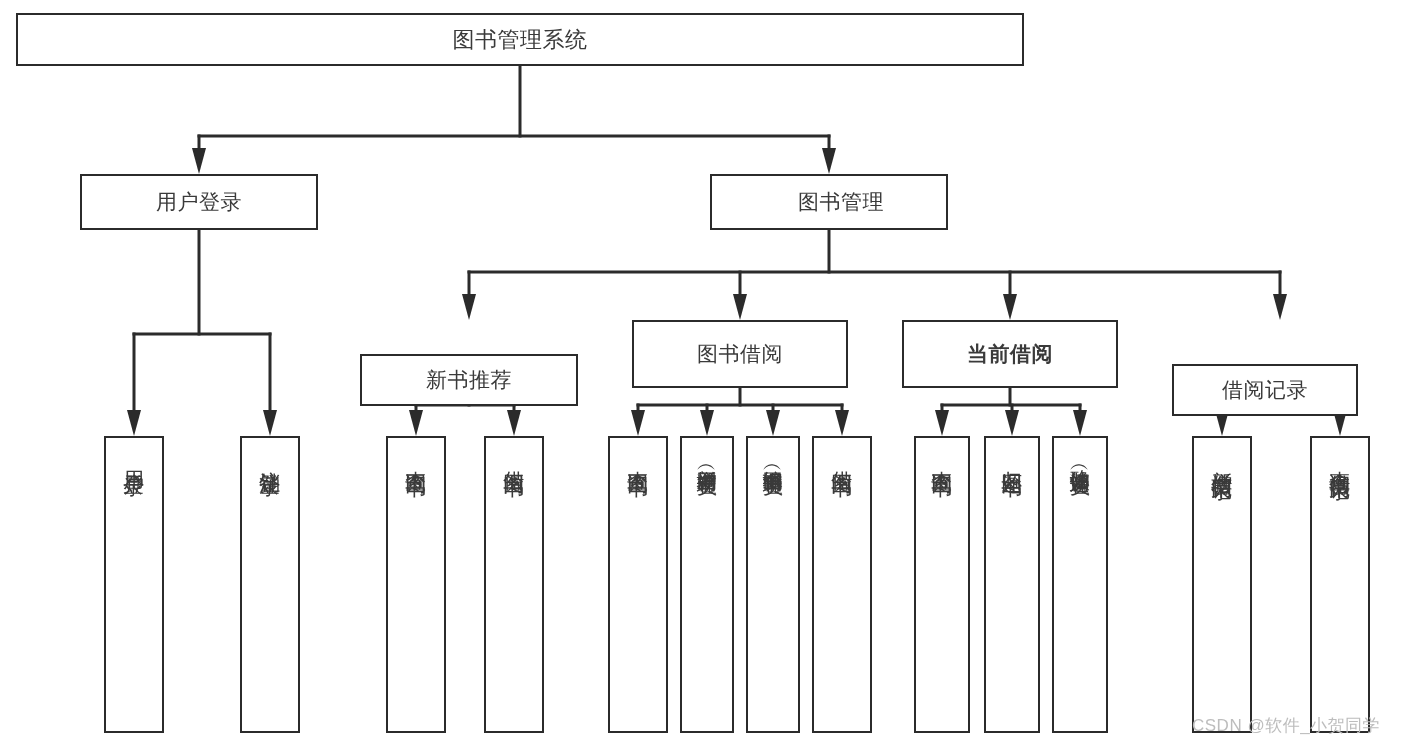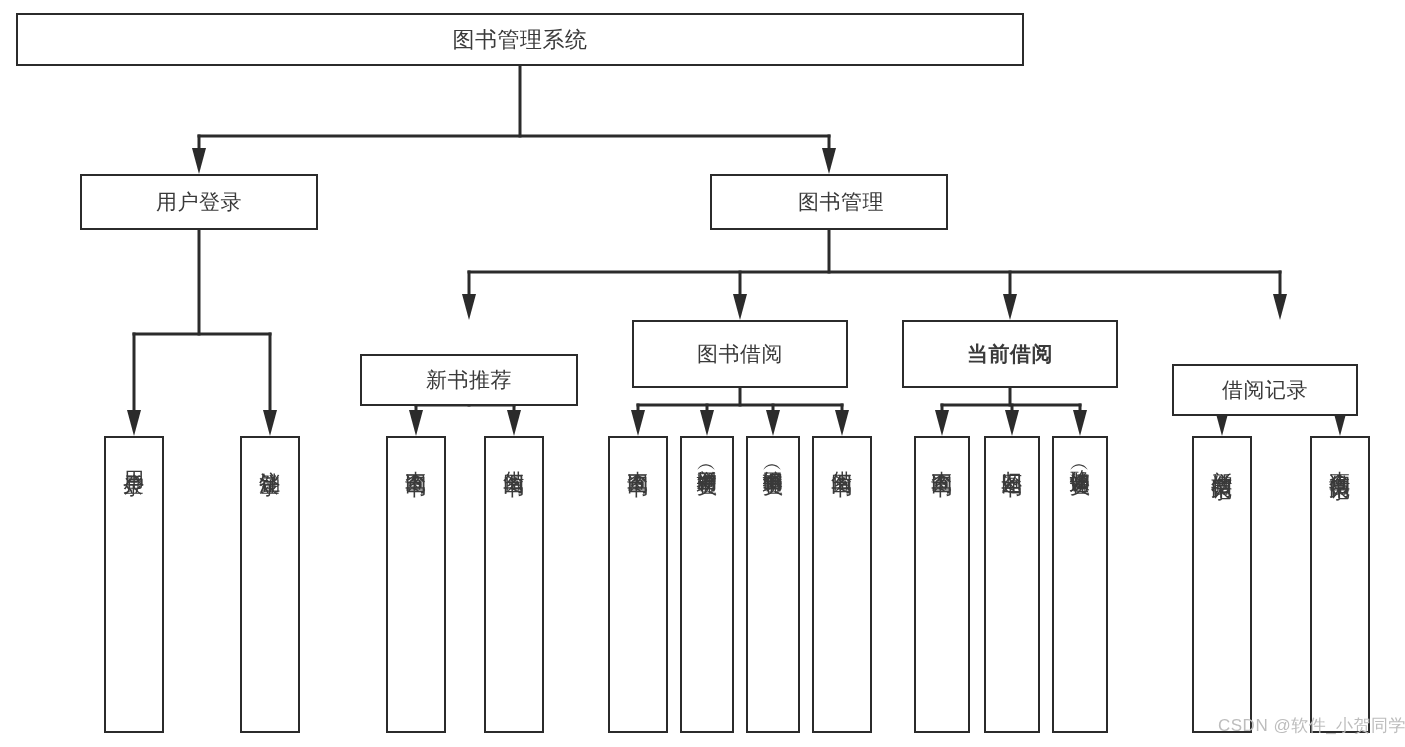--- a/index.html
+++ b/index.html
@@ -67,21 +67,20 @@
     font-size: 20px;
     letter-spacing: 1px;
   }
   #watermark {
     position: absolute;
     color: #bdbdbd;
     font-size: 17px;
     white-space: nowrap;
     user-select: none;
     letter-spacing: 0.5px;
-    margin-left: 26px;
   }
 </style>
 </head>
 <body>
 
 <div id="diagram-root">
 
   <svg id="tree-svg" viewBox="0 0 1405 747" xmlns="http://www.w3.org/2000/svg" aria-hidden="true">
       <line x1="520" y1="66" x2="520" y2="136" stroke="#2b2b2b" stroke-width="3" stroke-linecap="square"></line>
       <line x1="199" y1="136" x2="829" y2="136" stroke="#2b2b2b" stroke-width="3" stroke-linecap="square"></line>

